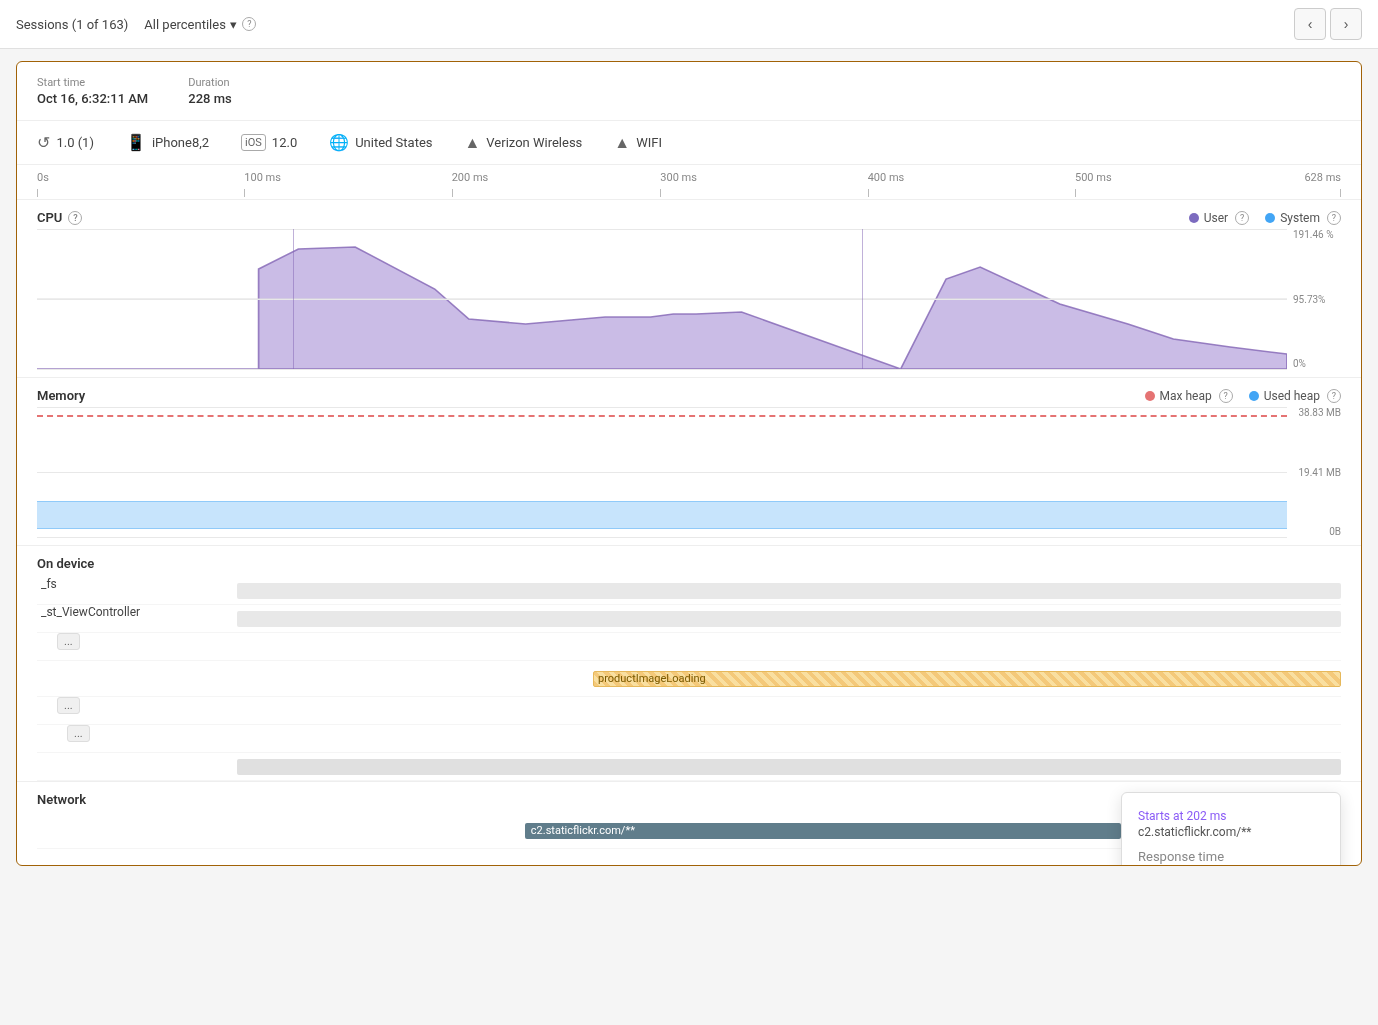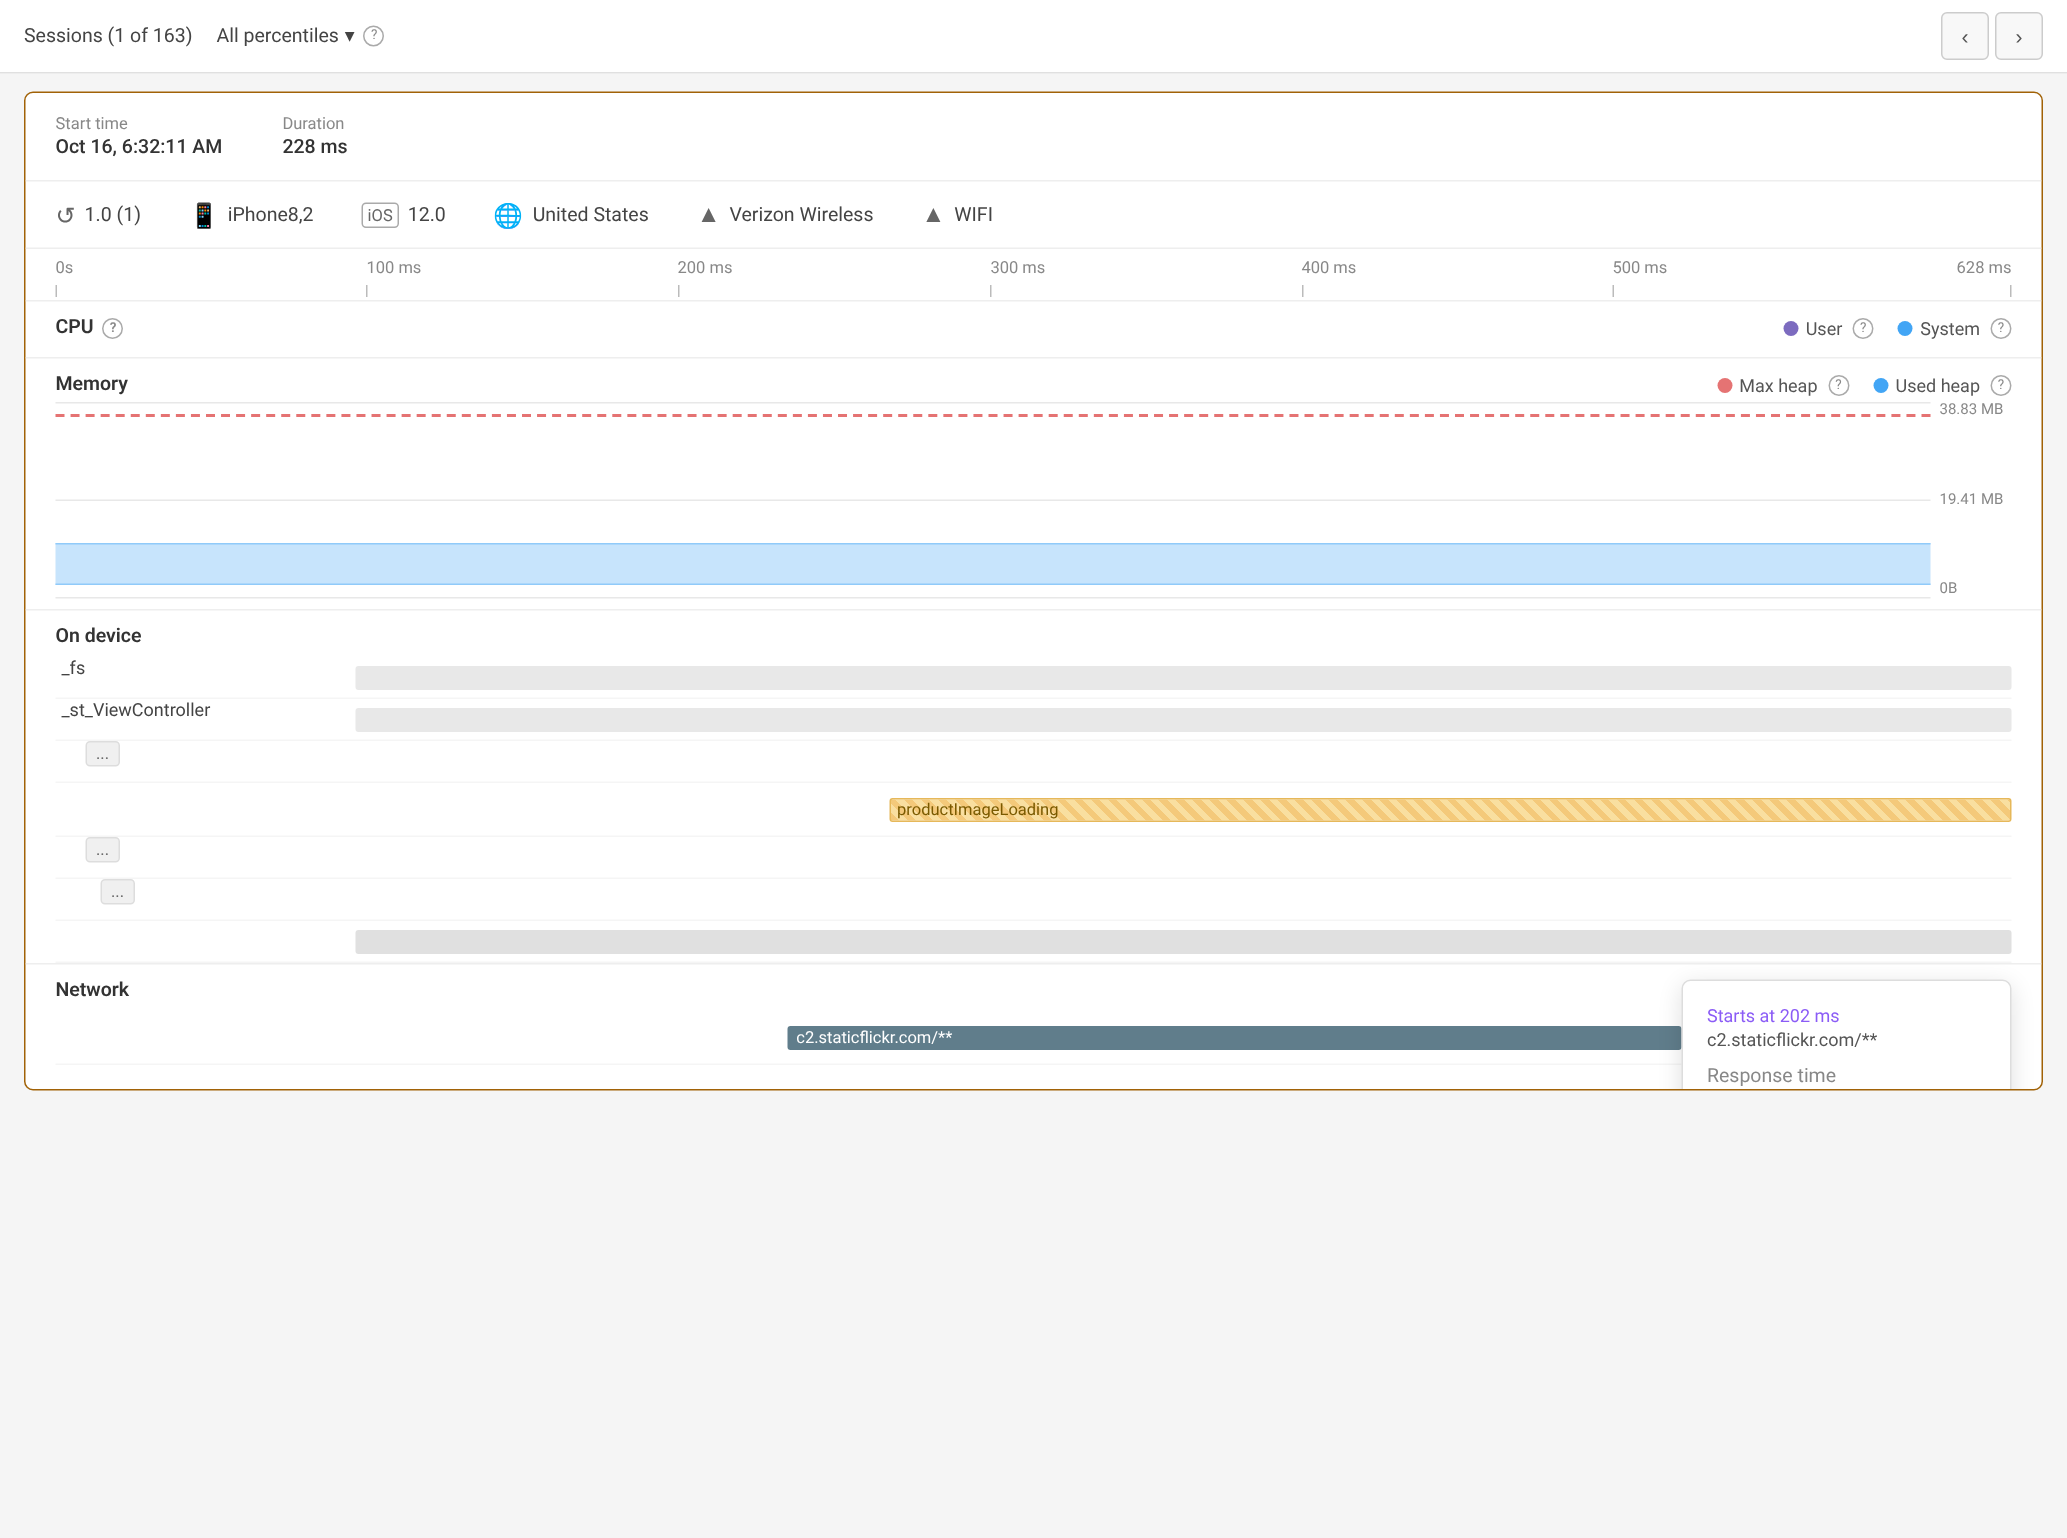--- a/index.html
+++ b/index.html
@@ -366,20 +366,43 @@
           <span>User</span>
           <span class="help-icon">?</span>
         </div>
         <div class="legend-item">
           <div class="legend-dot" style="background:#42a5f5;"></div>
           <span>System</span>
           <span class="help-icon">?</span>
         </div>
       </div>
     </div>
+    <div style="display:flex; position:relative;">
+      <div style="position:relative; flex:1; height:140px;">
+        
+        <div class="solid-gridline" style="top:0%;"></div>
+        <div class="solid-gridline" style="top:50%;"></div>
+        <div class="solid-gridline" style="top:100%;"></div>
+        
+        <svg class="chart-svg" viewBox="0 0 1100 140" preserveAspectRatio="none">
+
+          <polygon points="0,140 195,140 195,40 230,20 280,18 350,60 380,90 430,95 480,90 500,88 540,88 560,85 580,85 620,83 760,140 800,50 830,38 900,75 960,95 1000,110 1050,118 1100,125 1100,140" fill="rgba(180,160,220,0.7)" stroke="rgba(130,100,180,0.8)" stroke-width="1.5"></polygon>
+
+          <line x1="0" y1="70" x2="1100" y2="70" stroke="#ddd" stroke-width="1" stroke-dasharray="none"></line>
+        </svg>
+        
+        <div style="position:absolute; left:20.5%; top:0; bottom:0; width:1px; background:rgba(130,100,180,0.5);"></div>
+        <div style="position:absolute; left:66%; top:0; bottom:0; width:1px; background:rgba(130,100,180,0.5);"></div>
+      </div>
+      <div style="width:54px; padding-left:6px; display:flex; flex-direction:column; justify-content:space-between; font-size:10px; color:#888; height:140px;">
+        <span>191.46 %</span>
+        <span>95.73%</span>
+        <span>0%</span>
+      </div>
+    </div>
     <div style="height:8px;"></div>
   </div>
 
   <div class="chart-section">
     <div class="chart-header">
       <div class="chart-title">
         <span>Memory</span>
       </div>
       <div class="chart-legend">
         <div class="legend-item">
@@ -387,21 +410,21 @@
           <span>Max heap</span>
           <span class="help-icon">?</span>
         </div>
         <div class="legend-item">
           <div class="legend-dot" style="background:#42a5f5;"></div>
           <span>Used heap</span>
           <span class="help-icon">?</span>
         </div>
       </div>
     </div>
-    <div style="display:flex; position:relative;">
+    <div style="display:flex; position:relative;text-align:right;">
       <div style="position:relative; flex:1; height:130px;">
 
         <div class="solid-gridline" style="top:0%;"></div>
         <div class="solid-gridline" style="top:50%;"></div>
         <div class="solid-gridline" style="top:100%;"></div>
 
         <div class="dashed-line" style="top:6%;"></div>
 
         <div style="position:absolute; left:0; right:0; top:72%; height:28px; background:rgba(144,202,249,0.5); border-top:1px solid #90caf9; border-bottom:1px solid #90caf9;"></div>
       </div>

